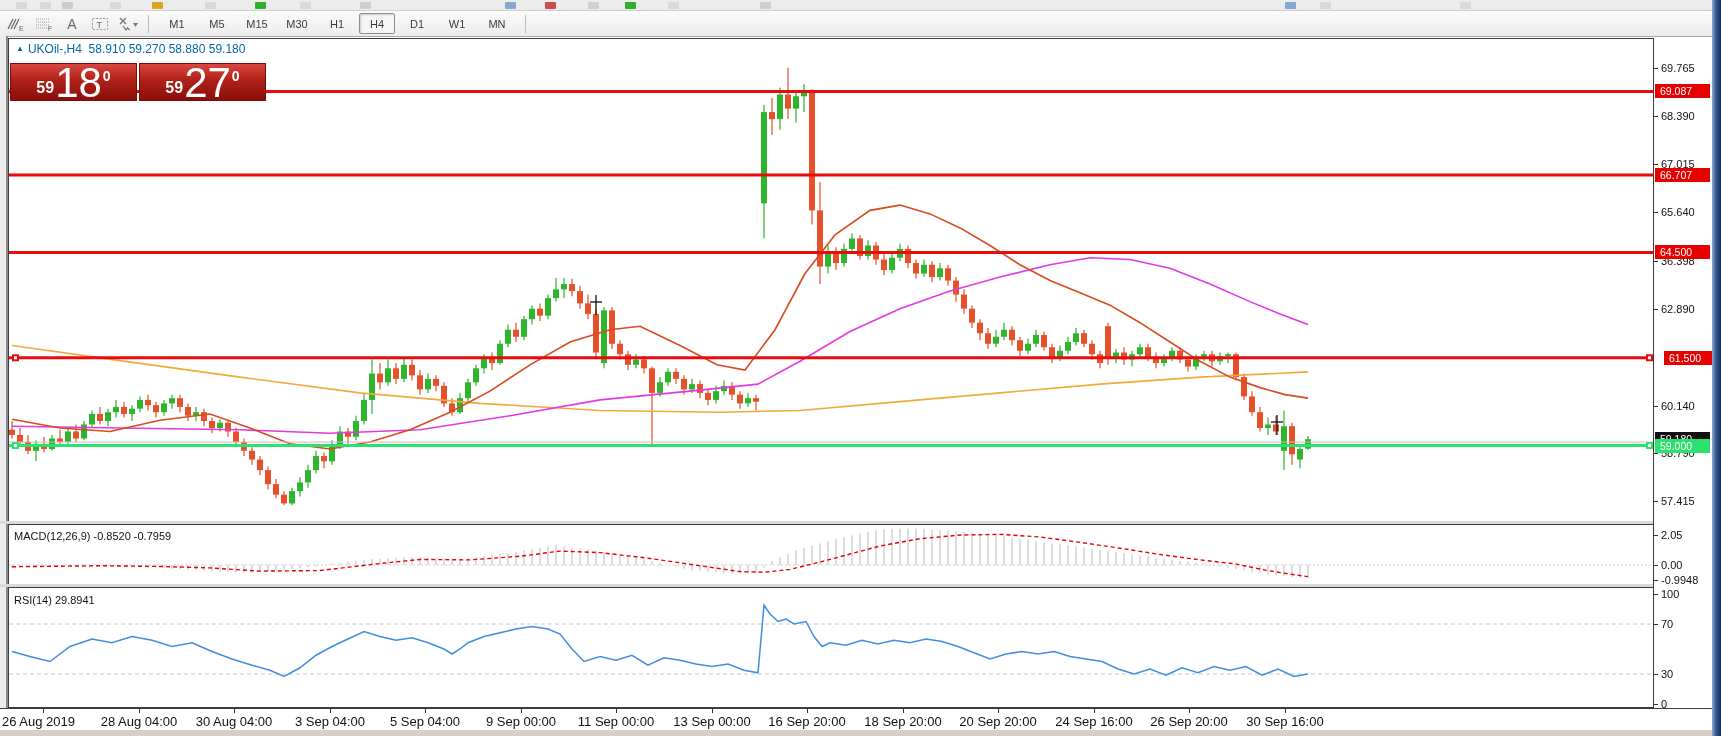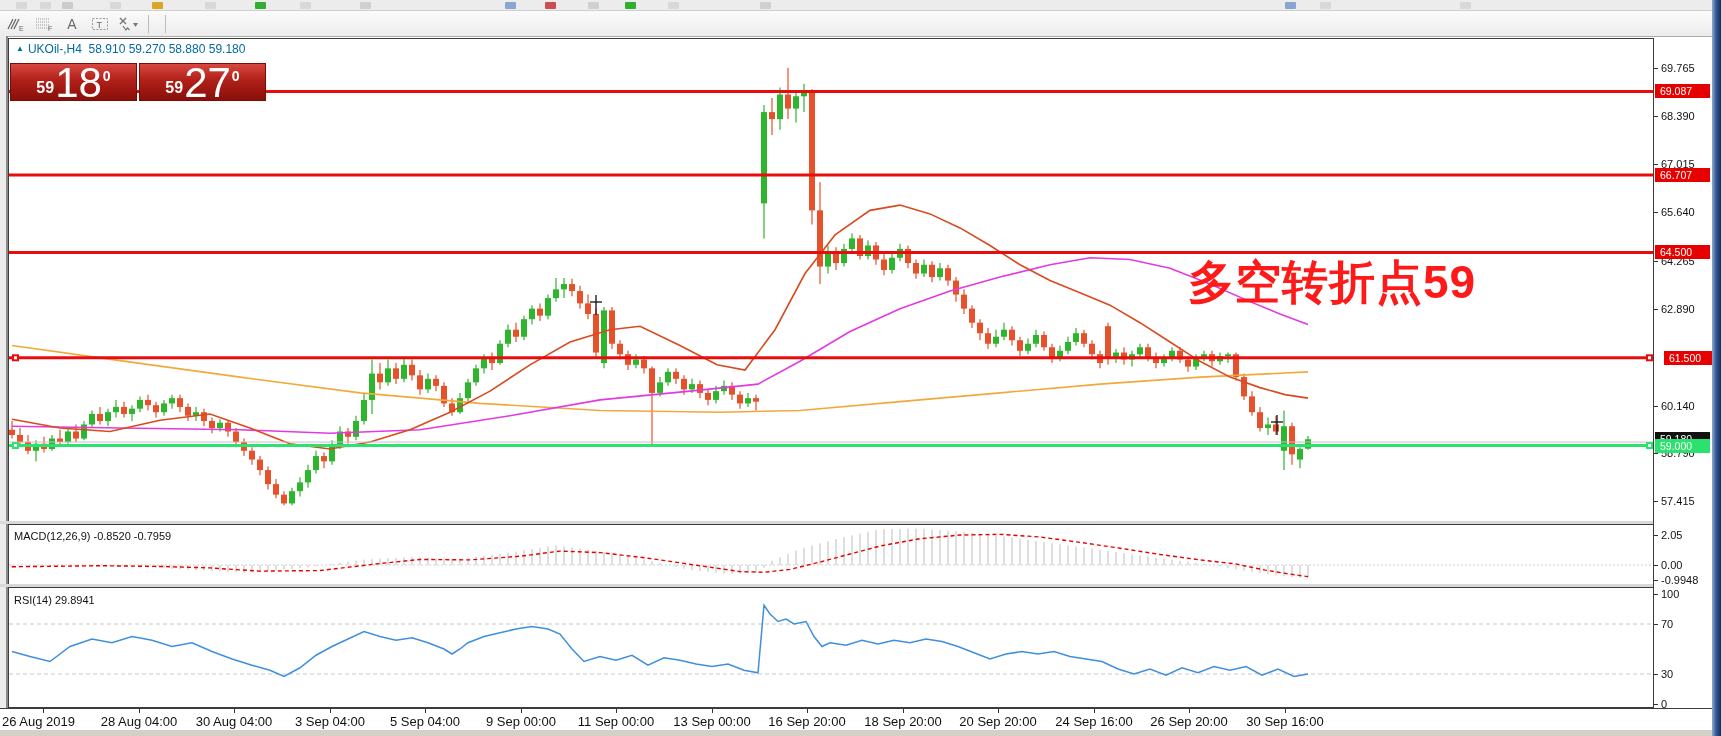--- a/index.html
+++ b/index.html
@@ -106,20 +106,31 @@
       </svg>
     </span>
     <span class="toolicon">
       <svg width="24" height="16" viewBox="0 0 24 16" style="position:static">
         <path d="M4 2 L10 8 M10 2 L4 8" stroke="#777" stroke-width="1.4"></path>
         <path d="M7 10 l3 4 l1.5-2 l2 2" stroke="#777" stroke-width="1.2" fill="none"></path>
         <path d="M17 7 l5 0 l-2.5 4 z" fill="#777"></path>
       </svg>
     </span>
     <span class="vsep"></span>
+    <div style="display:flex">
+        <div class="tf">M1</div>
+        <div class="tf">M5</div>
+        <div class="tf">M15</div>
+        <div class="tf">M30</div>
+        <div class="tf">H1</div>
+        <div class="tf active">H4</div>
+        <div class="tf">D1</div>
+        <div class="tf">W1</div>
+        <div class="tf">MN</div>
+      </div>
     <span class="vsep"></span>
   </div>
 
   <div id="leftedge"></div>
 
   <div id="main-chart" class="panelborder"></div>
   <svg id="svg-main" width="1644" height="482" style="left:9px;top:39px;z-index:4">
       <line x1="3" y1="381.96899999999994" x2="3" y2="399.5189999999999" stroke="#e6502b" stroke-width="1.2"></line>
       <rect x="0" y="390.7439999999999" width="6" height="5.265000000000214" fill="#e6502b"></rect>
       <line x1="11" y1="388.98900000000003" x2="11" y2="406.539" stroke="#e6502b" stroke-width="1.2"></line>
@@ -464,21 +475,20 @@
       <rect x="1637" y="403.039" width="7" height="7" fill="#2ce26e"></rect>
       <rect x="1639" y="405.039" width="3" height="3" fill="#fff"></rect>
       <line x1="587" y1="256" x2="587" y2="276" stroke="#111" stroke-width="1.3"></line>
       <line x1="581" y1="263" x2="593" y2="263" stroke="#111" stroke-width="1.3"></line>
       <line x1="1268" y1="376" x2="1268" y2="396" stroke="#111" stroke-width="1.3"></line>
       <line x1="1262" y1="383" x2="1274" y2="383" stroke="#111" stroke-width="1.3"></line>
     </svg>
   <div id="chart-title" style="z-index:6">
     <span class="tri">▲</span><span>UKOil-,H4</span>&nbsp;&nbsp;<span>58.910 59.270 58.880 59.180</span>
   </div>
-  <div id="annotation">多空转折点59</div>
 
   <div id="trade">
     <div class="row2">
       <div class="bigpanel">
         <span class="sm">59</span>
         <span class="bg">18</span>
         <span class="sup">0</span>
       </div>
       <div class="bigpanel">
         <span class="sm">59</span>
@@ -662,21 +672,21 @@
   <div id="price-axis">
       <div class="axtick" style="top: 29.6875px;"></div>
       <div class="axlabel" style="top: 23.6875px;">69.765</div>
       <div class="axtick" style="top: 77.95px;"></div>
       <div class="axlabel" style="top: 71.95px;">68.390</div>
       <div class="axtick" style="top: 126.213px;"></div>
       <div class="axlabel" style="top: 120.213px;">67.015</div>
       <div class="axtick" style="top: 174.475px;"></div>
       <div class="axlabel" style="top: 168.475px;">65.640</div>
       <div class="axtick" style="top: 222.738px;"></div>
-      <div class="axlabel" style="top: 216.738px;">64.265</div>
+      <div class="axlabel" style="top: 216.738px;">36.398</div>
       <div class="axtick" style="top: 271px;"></div>
       <div class="axlabel" style="top: 265px;">62.890</div>
       <div class="axtick" style="top: 367.525px;"></div>
       <div class="axlabel" style="top: 361.525px;">60.140</div>
       <div class="axtick" style="top: 414.91px;"></div>
       <div class="axlabel" style="top: 408.91px;">58.790</div>
       <div class="axtick" style="top: 463.173px;"></div>
       <div class="axlabel" style="top: 457.173px;">57.415</div>
       <div class="axtick" style="top: 497.07px;"></div>
       <div class="axlabel" style="top: 491.07px;">2.05</div>

